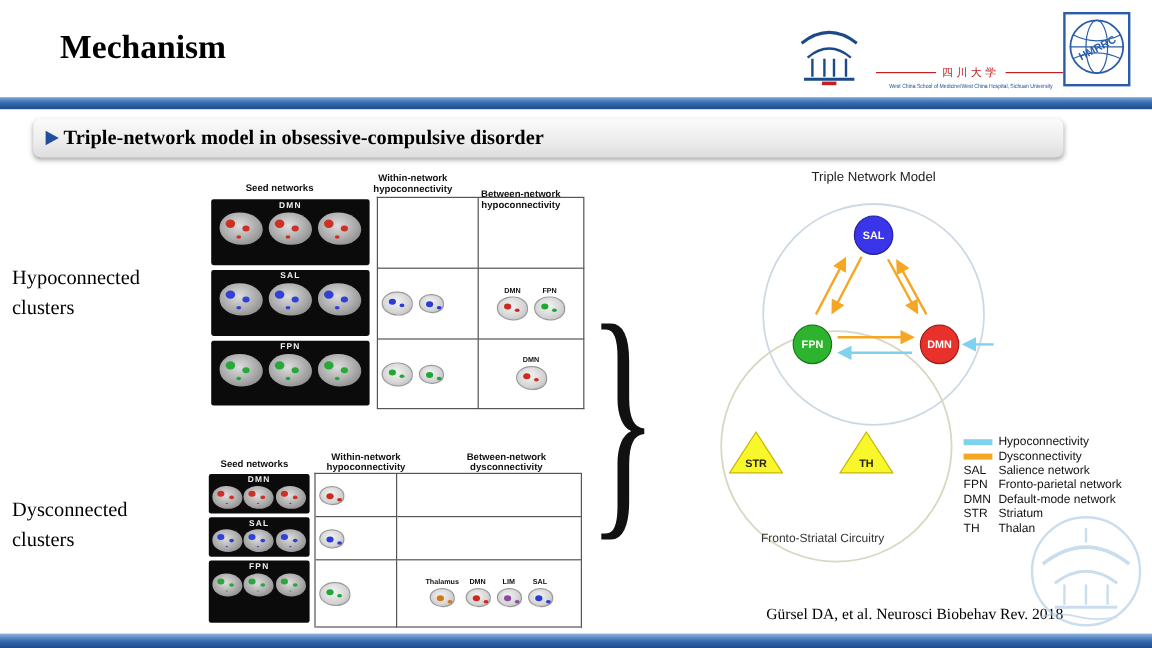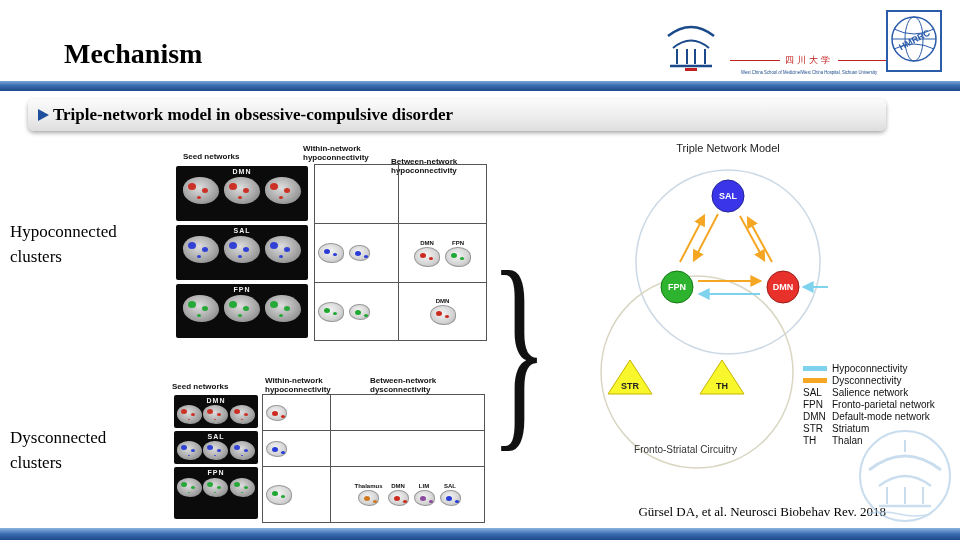--- a/index.html
+++ b/index.html
@@ -2,21 +2,21 @@
 <html><head>
 <meta charset="utf-8">
 <style>
   html,body { margin:0; padding:0; background:#888; }
   .slide {
     position:relative; width:960px; height:540px; background:#ffffff;
     overflow:hidden; font-family:"Liberation Sans", sans-serif; margin:0 auto;
   }
   
   .page-title {
-    position:absolute; left:46px; top:20px; margin:18px;
+    position:absolute; left:46px; top:20px; margin:4px;
     font-family:"Liberation Serif", serif; font-weight:bold; font-size:28px; color:#000;
   }
   .logo-wc { position:absolute; left:664px; top:12px; width:216px; height:64px; display:flex; align-items:center; }
   .logo-wc .arch { flex:0 0 54px; }
   .logo-wc .divider { width:1px; height:48px; background:#c9a0a0; margin:0 6px; }
   .logo-text { display:flex; flex-direction:column; align-items:center; width:158px; }
   .uni-line { display:flex; align-items:center; width:100%; color:#c02020; font-size:9px;margin-top:40px; }
   .uni-line .deco { flex:1; height:1px; background:#c02020; }
   .uni-line span { padding:0 5px; letter-spacing:3px; white-space:nowrap; }
   .hosp-cn { font-size:12px; font-weight:bold; color:#c02020; white-space:nowrap; letter-spacing:0.5px; margin-top:1px; }
@@ -36,26 +36,26 @@
     background:linear-gradient(180deg,#fbfbfb 0%, #ececec 60%, #dddddd 100%);
     box-shadow:0 2px 4px rgba(0,0,0,0.35);
     display:flex; align-items:center; padding:0 10px; box-sizing:border-box;
   }
   .bullet-tri { width:0; height:0; border-left:11px solid #1f4e9c; border-top:6px solid transparent;
     border-bottom:6px solid transparent; margin-right:4px; }
   .section-heading { font-family:"Liberation Serif", serif; font-weight:bold; font-size:17px; color:#000; }
   
   .side-label { position:absolute; left:10px; width:140px; font-family:"Liberation Serif", serif;
     font-size:17px; color:#000; line-height:1.45; }
-  .lbl-hypo { top:220px; } .lbl-dys { top:426px; }
+  .lbl-hypo { top:220px; } .lbl-dys { top:413px; }
   
   .fig-panel { position:absolute; background:#fff; }
   .fig-top { left:166px; top:140px; width:320px; height:200px; }
   .fig-bot { left:166px; top:374px; width:318px; height:152px; }
-  .fig-hdr { position:absolute; font-size:8px; font-weight:bold; color:#111; line-height:1.15; }
+  .fig-hdr { position:absolute; font-size:8px; font-weight:bold; color:#111; text-align:center; line-height:1.15; }
   .grid { position:absolute; display:grid; border-left:1px solid #555; border-top:1px solid #555; }
   .grid-top { left:148px; top:24px; width:172px; height:176px; grid-template-columns:84px 88px; grid-template-rows:59px 59px 58px; }
   .grid-bot { left:96px; top:20px; width:222px; height:128px; grid-template-columns:68px 154px; grid-template-rows:36px 36px 56px; }
   .cell { border-right:1px solid #555; border-bottom:1px solid #555; position:relative;
     display:flex; align-items:center; gap:5px; padding:2px 3px; box-sizing:border-box; }
   .cell.start { justify-content:flex-start; } .cell.center { justify-content:center; }
   .seed-box { position:absolute; background:#0b0b0b; border-radius:2px; }
   .seed-label { color:#f2f2f2; font-size:7px; font-weight:bold; text-align:center; padding-top:2px; letter-spacing:1px; }
   .brains { display:flex; justify-content:space-around; align-items:center; padding:2px 4px; }
   

